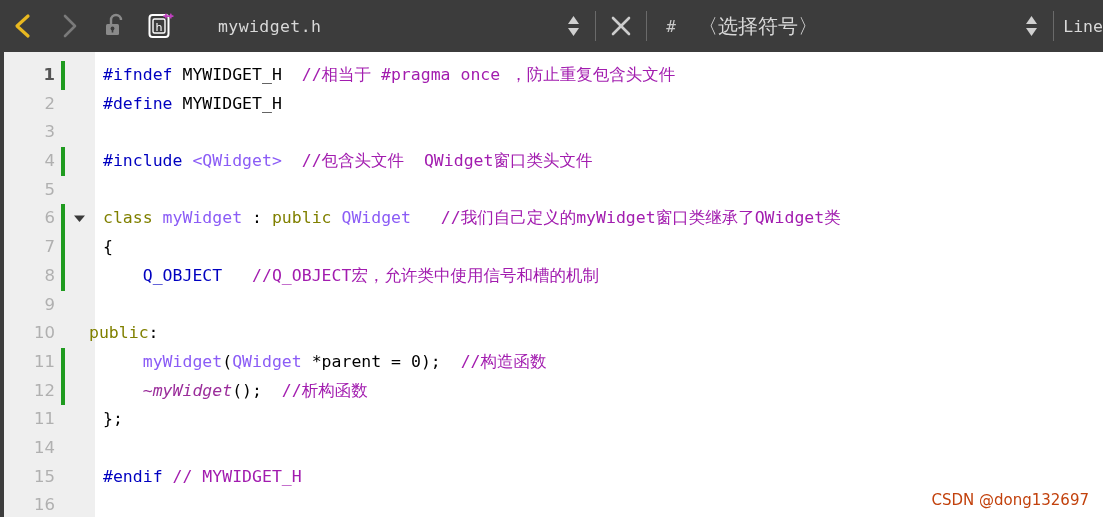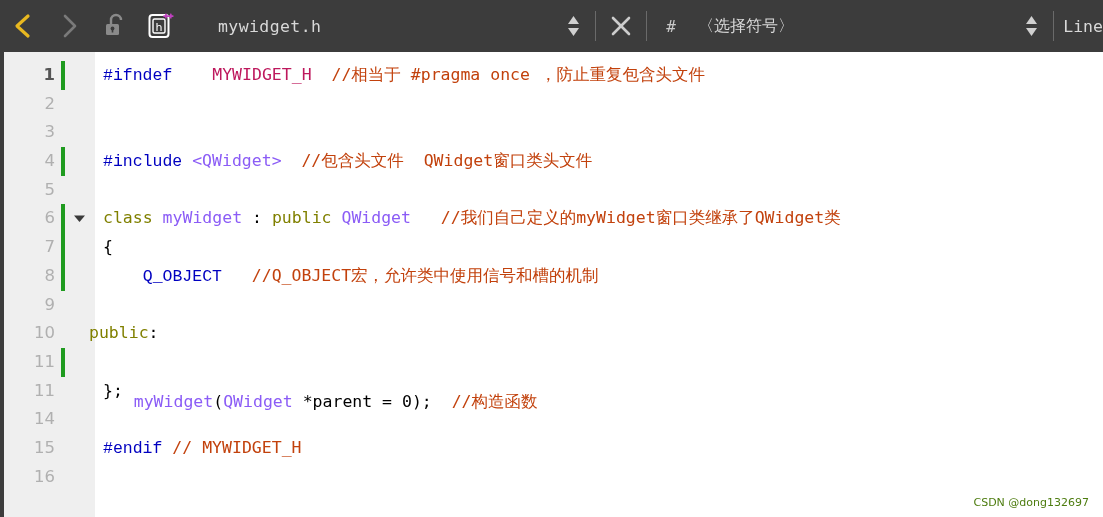--- a/index.html
+++ b/index.html
@@ -71,21 +71,21 @@
   #hash-sym {
     color: #c8c8c8;
     font-family: "DejaVu Sans Mono", monospace;
     font-size: 16px;
     margin-left: 14px;
     flex: 0 0 auto;
   }
   #symbol-select {
     color: #d8d8d8;
     font-family: "DejaVu Sans", sans-serif;
-    font-size: 16px;
+    font-size: 20px;
     margin-left: 22px;
     white-space: nowrap;
     flex: 0 0 auto;
   }
   .spacer-mid { flex: 1 1 auto; }
 
   #line-label {
     color: #d8d8d8;
     font-family: "DejaVu Sans Mono", monospace;
     font-size: 16.5px;
@@ -168,37 +168,37 @@
 
   
   .code {
     position: absolute;
     left: 8px;
     font-family: "DejaVu Sans Mono", monospace;
     font-size: 16.5px;
     letter-spacing: 0px;
     white-space: pre;
   }
-  .t-pre   { color: #0000c0; font-family: Liberation Mono, monospace; }            
-  .t-macro { color: #be185d; margin-left: 30px; }            
+  .t-pre   { color: #0000c0; }            
+  .t-macro { color: #000000; }            
   .t-kw    { color: #808000; }            
   .t-type  { color: #8b5cf6; }            
   .t-plain { color: #000000; }
-  .t-cmt   { color: #c2410c; }            
+  .t-cmt   { color: #a21caf; }            
   .t-num   { color: #000000; }
   .t-ital  { color: #9b2d9b; font-style: italic; }
 
   
   #watermark {
     position: absolute;
     right: 14px;
     bottom: 8px;
-    color: #4d7c0f;
+    color: #c2410c;
     font-family: "DejaVu Sans", sans-serif;
-    font-size: 11px;
+    font-size: 15px;
     white-space: nowrap;
   }
 </style>
 </head>
 <body>
 
 <div id="toolbar">
 
   <div class="tb-btn nav-chev">
     <svg class="chev-svg" width="20" height="26" viewBox="0 0 20 26">
@@ -280,20 +280,21 @@
   <div id="gutter"></div>
   <div id="code-pane"></div>
   <div id="lines-layer" style="position:absolute;left:0;top:9px;width:1103px;">
       <div class="row">
         <div class="ln current">1</div>
         <div class="cbar"></div>
         <div class="code" style="left: 103px;"><span class="t-pre">#ifndef</span><span class="t-plain"> </span><span class="t-macro">MYWIDGET_H</span><span class="t-plain">  </span><span class="t-cmt">//相当于 #pragma once ，防止重复包含头文件</span></div>
       </div>
       <div class="row">
         <div class="ln">2</div>
+        <div class="code" style="left: 103px;"><span class="t-pre">#define</span><span class="t-plain"> </span><span class="t-macro">MYWIDGET_H</span></div>
       </div>
       <div class="row">
         <div class="ln">3</div>
         <div class="code" style="left: 103px;"></div>
       </div>
       <div class="row">
         <div class="ln">4</div>
         <div class="cbar"></div>
         <div class="code" style="left: 103px;"><span class="t-pre">#include</span><span class="t-plain"> </span><span class="t-type">&lt;QWidget&gt;</span><span class="t-plain">  </span><span class="t-cmt">//包含头文件  QWidget窗口类头文件</span></div>
       </div>
@@ -325,21 +326,26 @@
         <div class="ln">9</div>
         <div class="code" style="left: 103px;"></div>
       </div>
       <div class="row">
         <div class="ln">10</div>
         <div class="code" style="left: 89px;"><span class="t-kw">public</span><span class="t-plain">:</span></div>
       </div>
       <div class="row">
         <div class="ln">11</div>
         <div class="cbar"></div>
-        <div class="code" style="left: 94px; margin-top: 40px;"><span class="t-plain">    </span><span class="t-type">myWidget</span><span class="t-plain">(</span><span class="t-type">QWidget</span><span class="t-plain"> *parent = </span><span class="t-num">0</span><span class="t-plain">);</span><span class="t-plain">  </span><span class="t-cmt">//构造函数</span></div>
+        <div class="code" style="left: 103px;"><span class="t-plain">    </span><span class="t-type">myWidget</span><span class="t-plain">(</span><span class="t-type">QWidget</span><span class="t-plain"> *parent = </span><span class="t-num">0</span><span class="t-plain">);</span><span class="t-plain">  </span><span class="t-cmt">//构造函数</span></div>
+      </div>
+      <div class="row">
+        <div class="ln">12</div>
+        <div class="cbar"></div>
+        <div class="code" style="left: 103px;"><span class="t-plain">    </span><span class="t-ital">~myWidget</span><span class="t-plain">();</span><span class="t-plain">  </span><span class="t-cmt">//析构函数</span></div>
       </div>
       <div class="row">
         <div class="ln">11</div>
         <div class="code" style="left: 103px;"><span class="t-plain">};</span></div>
       </div>
       <div class="row">
         <div class="ln">14</div>
         <div class="code" style="left: 103px;"></div>
       </div>
       <div class="row">

